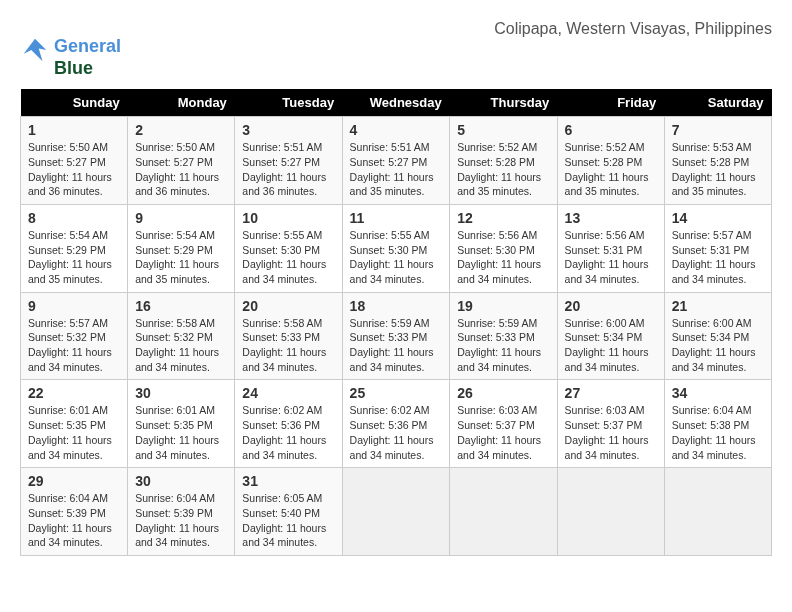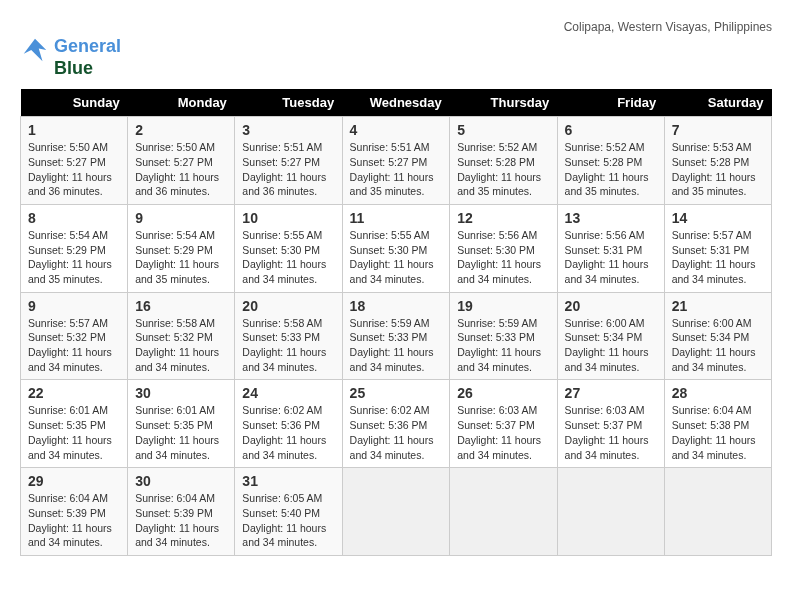--- a/index.html
+++ b/index.html
@@ -37,21 +37,21 @@
     }
     .title-block {
       text-align: right;
     }
     .month-title {
       font-size: 36px;
       font-weight: bold;
       color: #333;
     }
     .location-title {
-      font-size: 12px;
+      font-size: 16px;
       color: #555;
     }
     table {
       width: 100%;
       border-collapse: collapse;
       font-size: 11px;
     }
     thead th {
       background-color: #000000;
       color: #fff;
@@ -228,21 +228,21 @@
       </td>
         <td>
         <span class="day-num">26</span>
         <span class="day-info">Sunrise: 6:03 AM<br>Sunset: 5:37 PM<br>Daylight: 11 hours and 34 minutes.</span>
       </td>
         <td>
         <span class="day-num">27</span>
         <span class="day-info">Sunrise: 6:03 AM<br>Sunset: 5:37 PM<br>Daylight: 11 hours and 34 minutes.</span>
       </td>
         <td>
-        <span class="day-num">28</span>
+        <span class="day-num">34</span>
         <span class="day-info">Sunrise: 6:04 AM<br>Sunset: 5:38 PM<br>Daylight: 11 hours and 34 minutes.</span>
       </td>
       </tr>
       <tr>
         <td>
         <span class="day-num">29</span>
         <span class="day-info">Sunrise: 6:04 AM<br>Sunset: 5:39 PM<br>Daylight: 11 hours and 34 minutes.</span>
       </td>
         <td>
         <span class="day-num">30</span>

